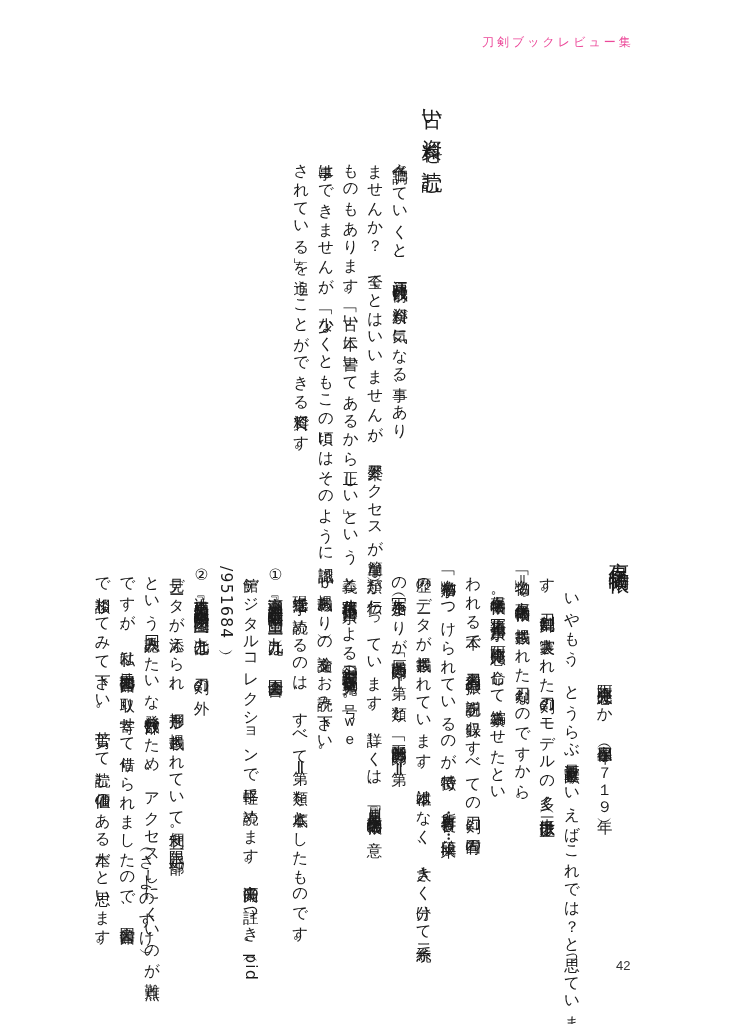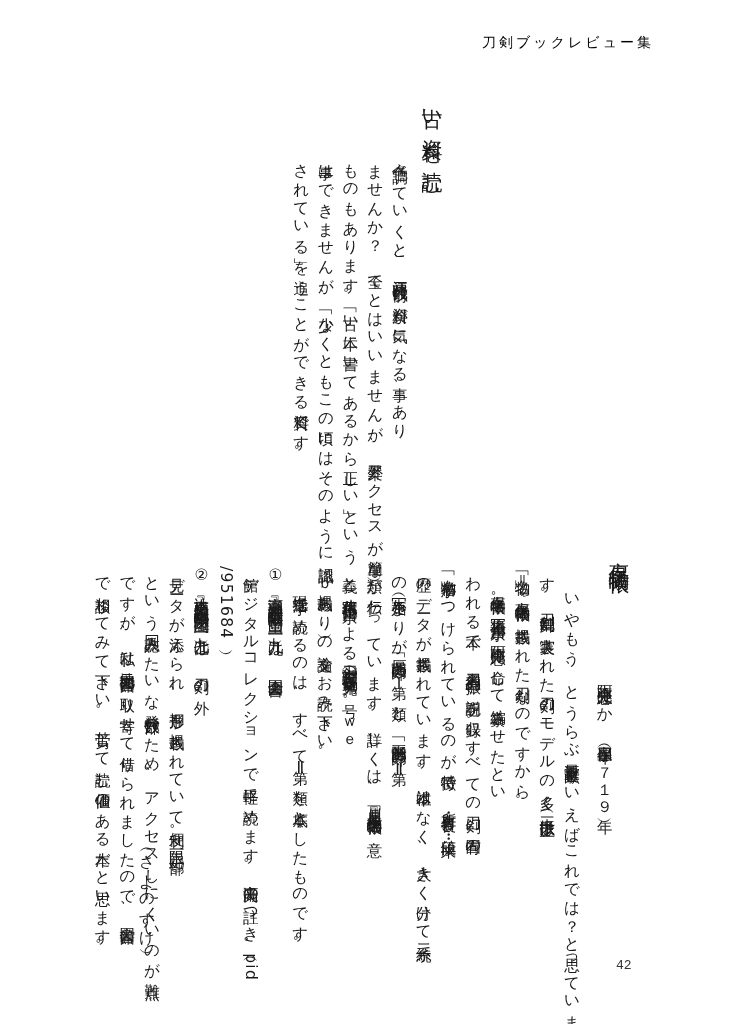--- a/index.html
+++ b/index.html
@@ -1,19 +1,19 @@
 <!DOCTYPE html>
 <html><head>
 <meta charset="utf-8">
 <style>
   html, body { margin:0; padding:0; background:#ffffff; }
   body { width:730px; height:1024px; position:relative; overflow:hidden;
          font-family: "DejaVu Sans", sans-serif; color:#1a1a1a; }
-  .header { position:absolute; top:34px; left:482px; font-size:14px; letter-spacing:3px; color:#000000; }
-  .page-num { position:absolute; top:958px; left:616px; font-size:13px; color:#333; font-family:Liberation Mono, monospace; }
+  .header { position:absolute; top:34px; left:482px; font-size:12px; letter-spacing:3px; color:#ec4899; }
+  .page-num { position:absolute; top:958px; left:616px; font-size:13px; color:#333; font-family:Liberation Sans, sans-serif; }
   .col { position:absolute; writing-mode: vertical-rl; text-orientation: mixed; white-space: nowrap; }
   .sec-title { position:absolute; font-size:21px; letter-spacing:3px; writing-mode: vertical-rl; }
   .body-text { font-size:15.5px; line-height:24.7px; letter-spacing:1.3px; }
   .section1 { position:absolute; top:153px; right:318px; height:360px; }
   .section2 { position:absolute; top:566px; right:146px; height:372px; }
   .line { display:block; }
   .sig { position:absolute; writing-mode:vertical-rl; font-size:15.5px; letter-spacing:1.3px; }
 </style>
 </head>
 <body>

